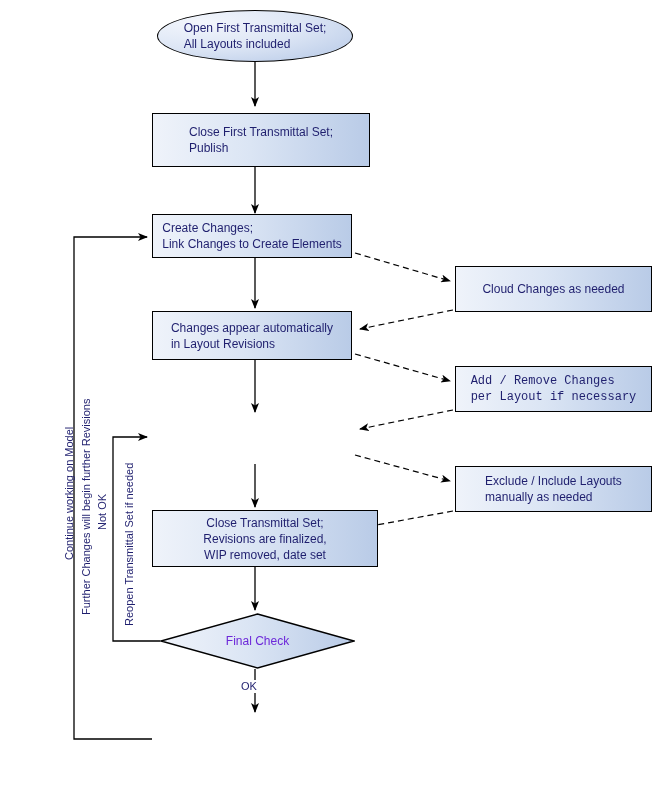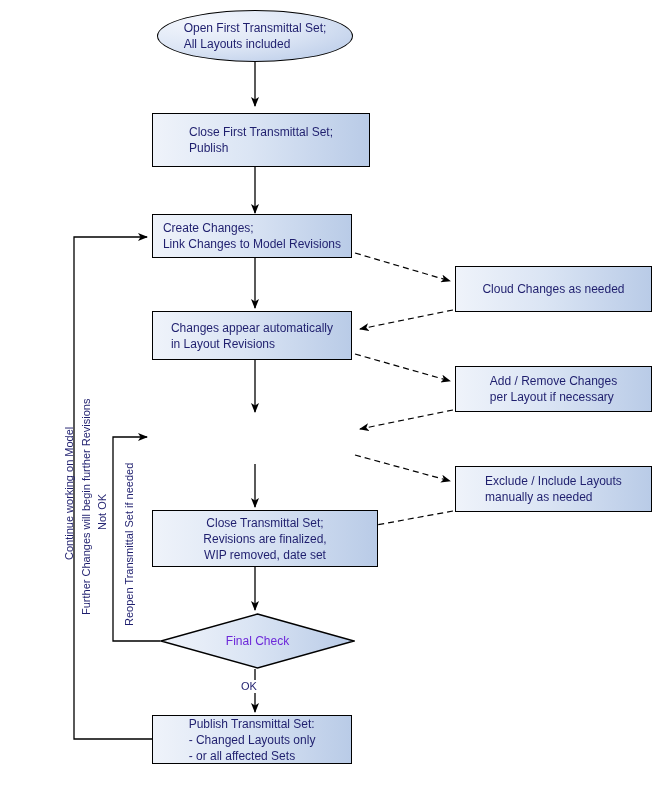--- a/index.html
+++ b/index.html
@@ -149,21 +149,21 @@
 All Layouts included</span>
   </div>
 
   <div class="node left" style="left:152px; top:113px; width:218px; height:54px;">
     <span class="txt">Close First Transmittal Set;
 Publish</span>
   </div>
 
   <div class="node left" style="left:152px; top:214px; width:200px; height:44px;">
     <span class="txt">Create Changes;
-Link Changes to Model Revisions</span>
+Link Changes to Create Elements</span>
   </div>
 
   <div class="node left" style="left:152px; top:311px; width:200px; height:49px;">
     <span class="txt">Changes appear automatically
 in Layout Revisions</span>
   </div>
 
 
   <div class="node center" style="left:152px; top:510px; width:226px; height:57px;">
     <span class="txt">Close Transmittal Set;
@@ -178,31 +178,26 @@
           <stop offset="0%" stop-color="#eff3fa"></stop>
           <stop offset="45%" stop-color="#dbe5f4"></stop>
           <stop offset="100%" stop-color="#b9cbe7"></stop>
         </linearGradient>
       </defs>
       <polygon points="97.5,1 194,28 97.5,55 1,28" fill="url(#dg)" stroke="#000000" stroke-width="1.4" vector-effect="non-scaling-stroke"></polygon>
     </svg>
     <span class="txt">Final Check</span>
   </div>
 
-  <div class="node left" style="left:152px; top:715px; width:200px; height:49px;">
-    <span class="txt">Publish Transmittal Set:
-- Changed Layouts only
-- or all affected Sets</span>
-  </div>
 
   <div class="node center" style="left:455px; top:266px; width:197px; height:46px;">
     <span class="txt">Cloud Changes as needed</span>
   </div>
 
-  <div class="node left" style="left:455px; top:366px; width:197px; height:46px;">
+  <div class="node left" style="left:455px; top:366px; width:197px; height:46px;font-family:Liberation Mono, monospace;">
     <span class="txt">Add / Remove Changes
 per Layout if necessary</span>
   </div>
 
   <div class="node left" style="left:455px; top:466px; width:197px; height:46px;">
     <span class="txt">Exclude / Include Layouts
 manually as needed</span>
   </div>
 
   <div class="elabel" style="left:240px; top:680px;">OK</div>

